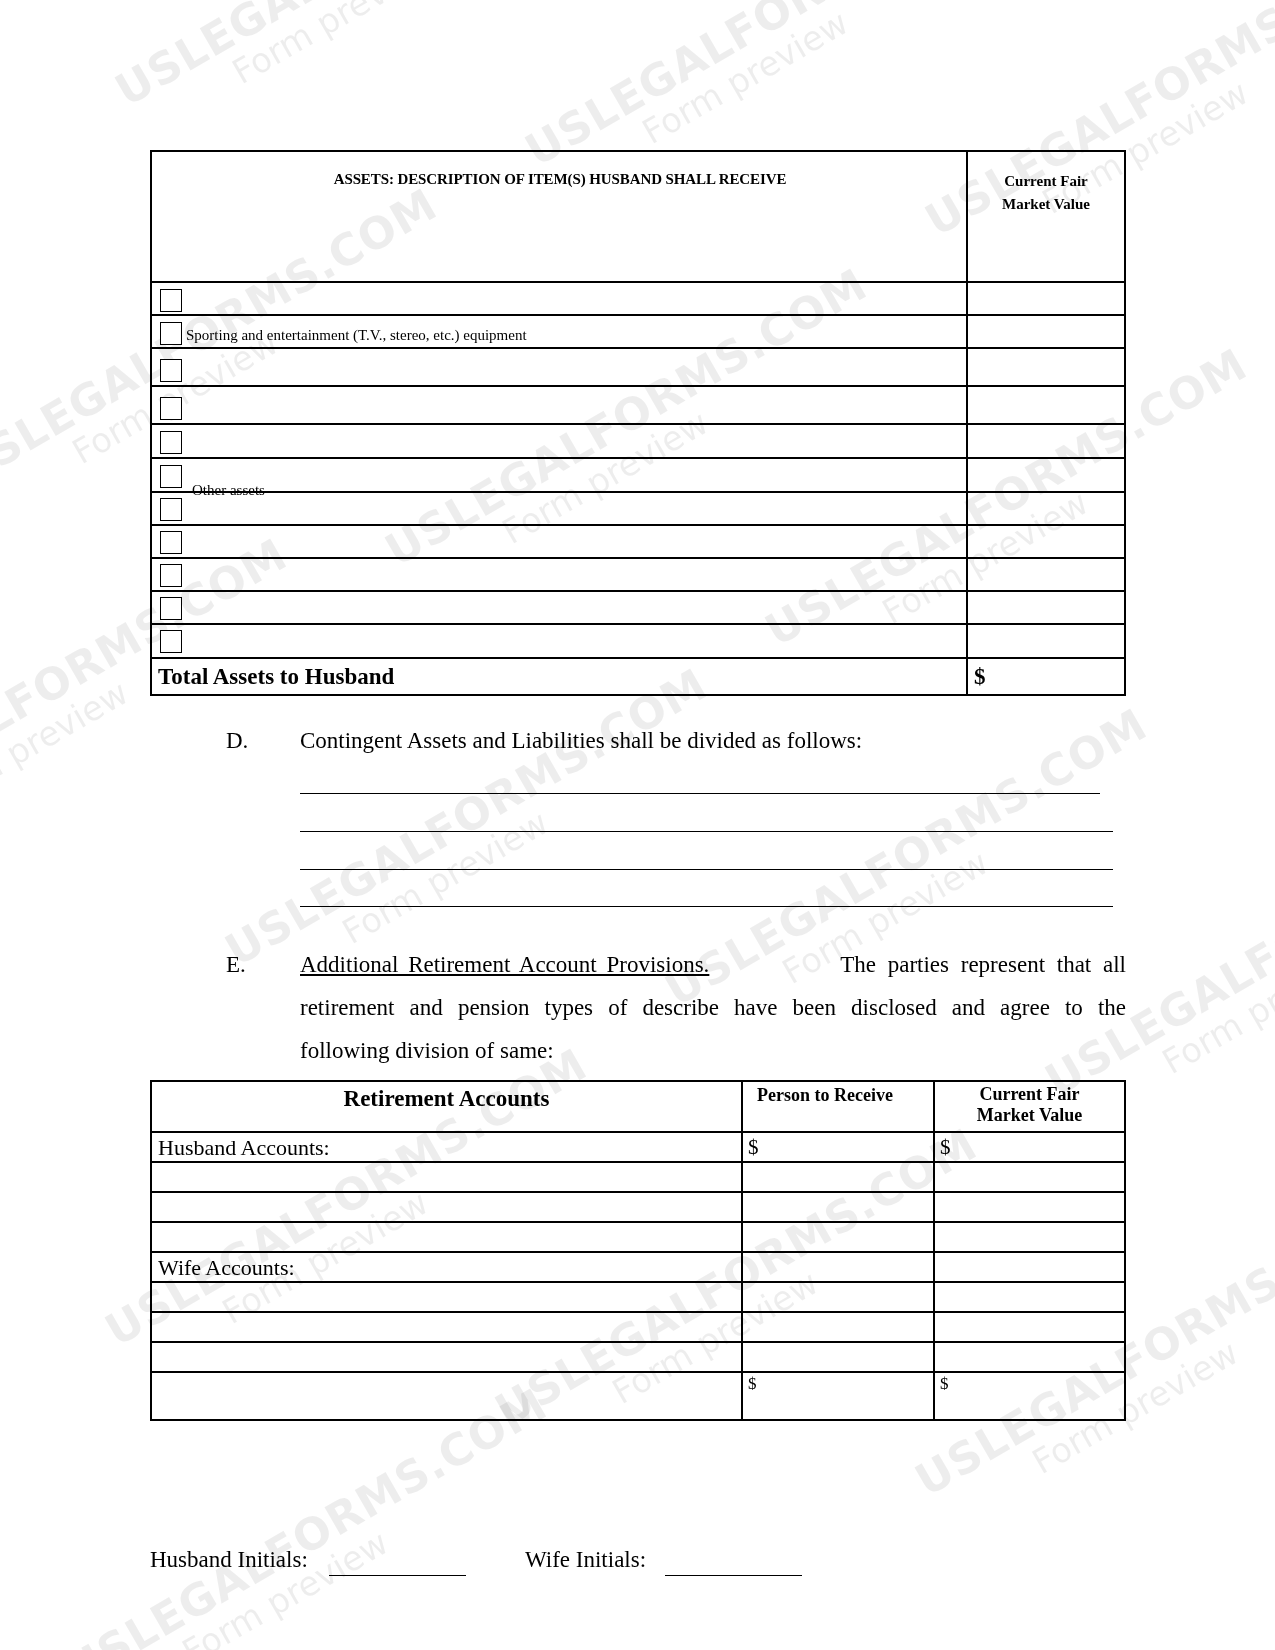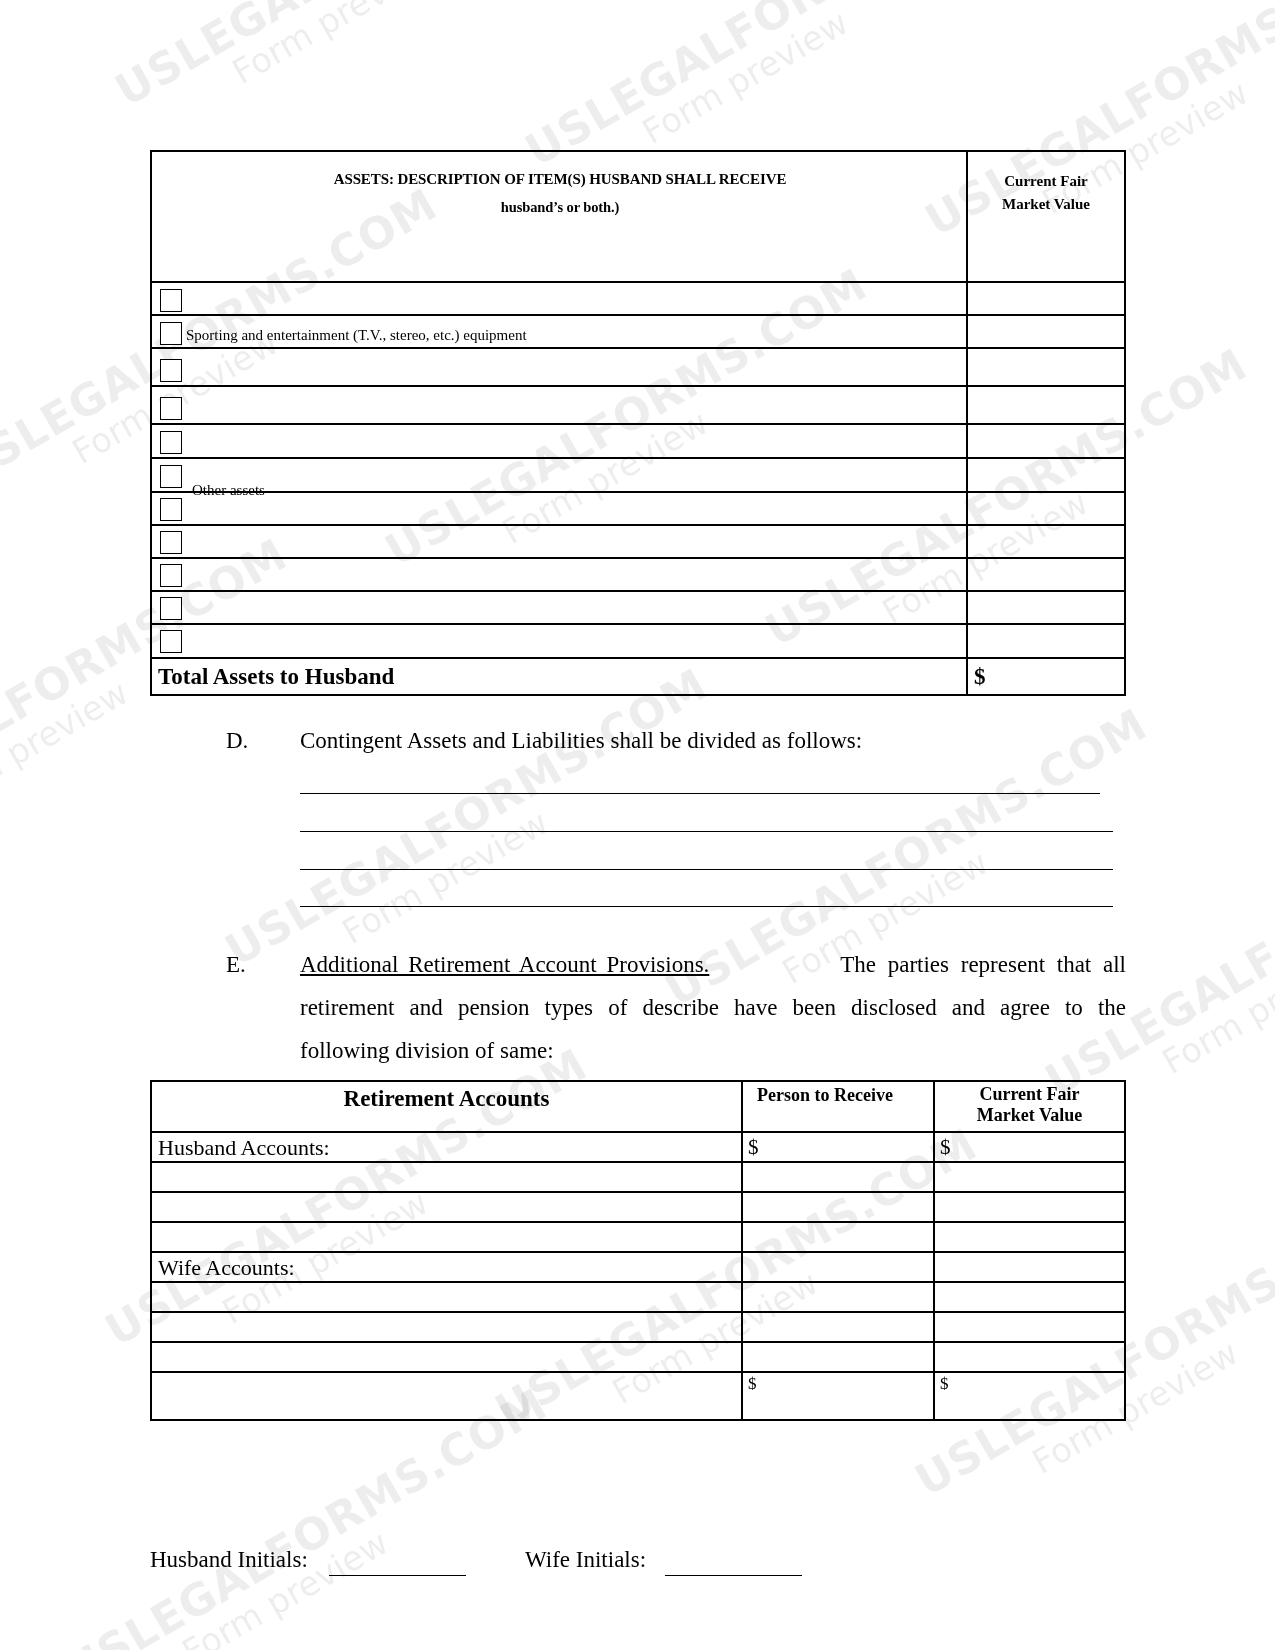--- a/index.html
+++ b/index.html
@@ -78,21 +78,20 @@
 <div class="wm" style="left:100px; top:1640px;">
     <span class="main">USLEGALFORMS.COM</span>
     <span class="sub">Form preview</span>
   </div>
 
 <div class="tbl" style="left:150px; top:150px; width:976px; height:546px;">
   <div class="vline" style="left:814px;"></div>
 
   <div class="t1-head">
     <div class="title">ASSETS:  DESCRIPTION OF ITEM(S) HUSBAND SHALL RECEIVE</div>
-    <div style="margin-top:-2px;">husband’s or both.)</div>
   </div>
   <div class="t1-valhead">
     <div>Current Fair</div>
     <div>Market Value</div>
   </div>
 
   <div class="hline" style="top:129px;"></div>
 
   <div class="cb" style="left:8px; top:137px;"></div>
   <div class="rowtxt" style="left:34px; top:140px;"></div>

